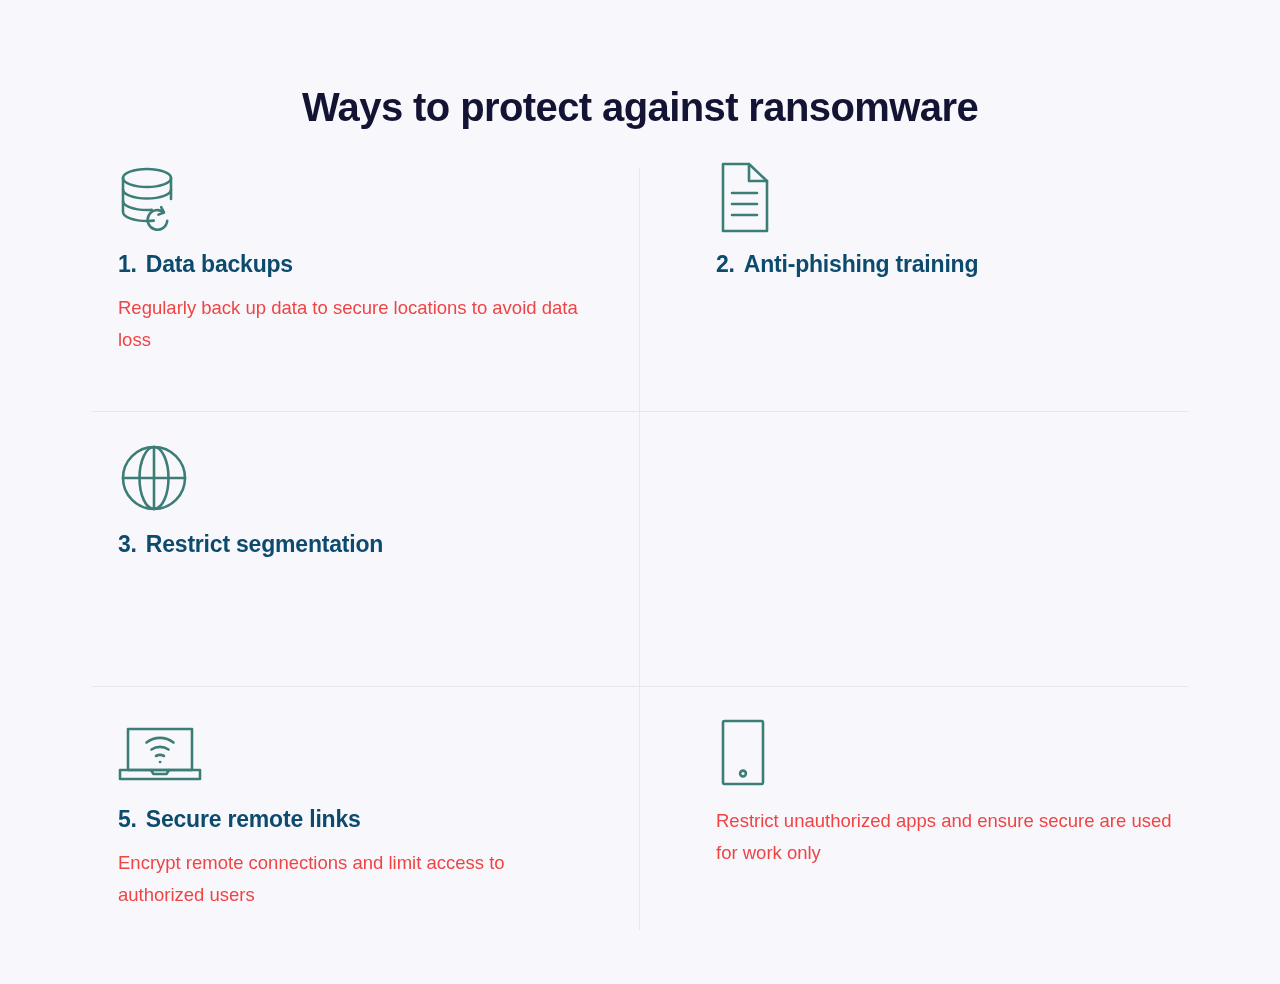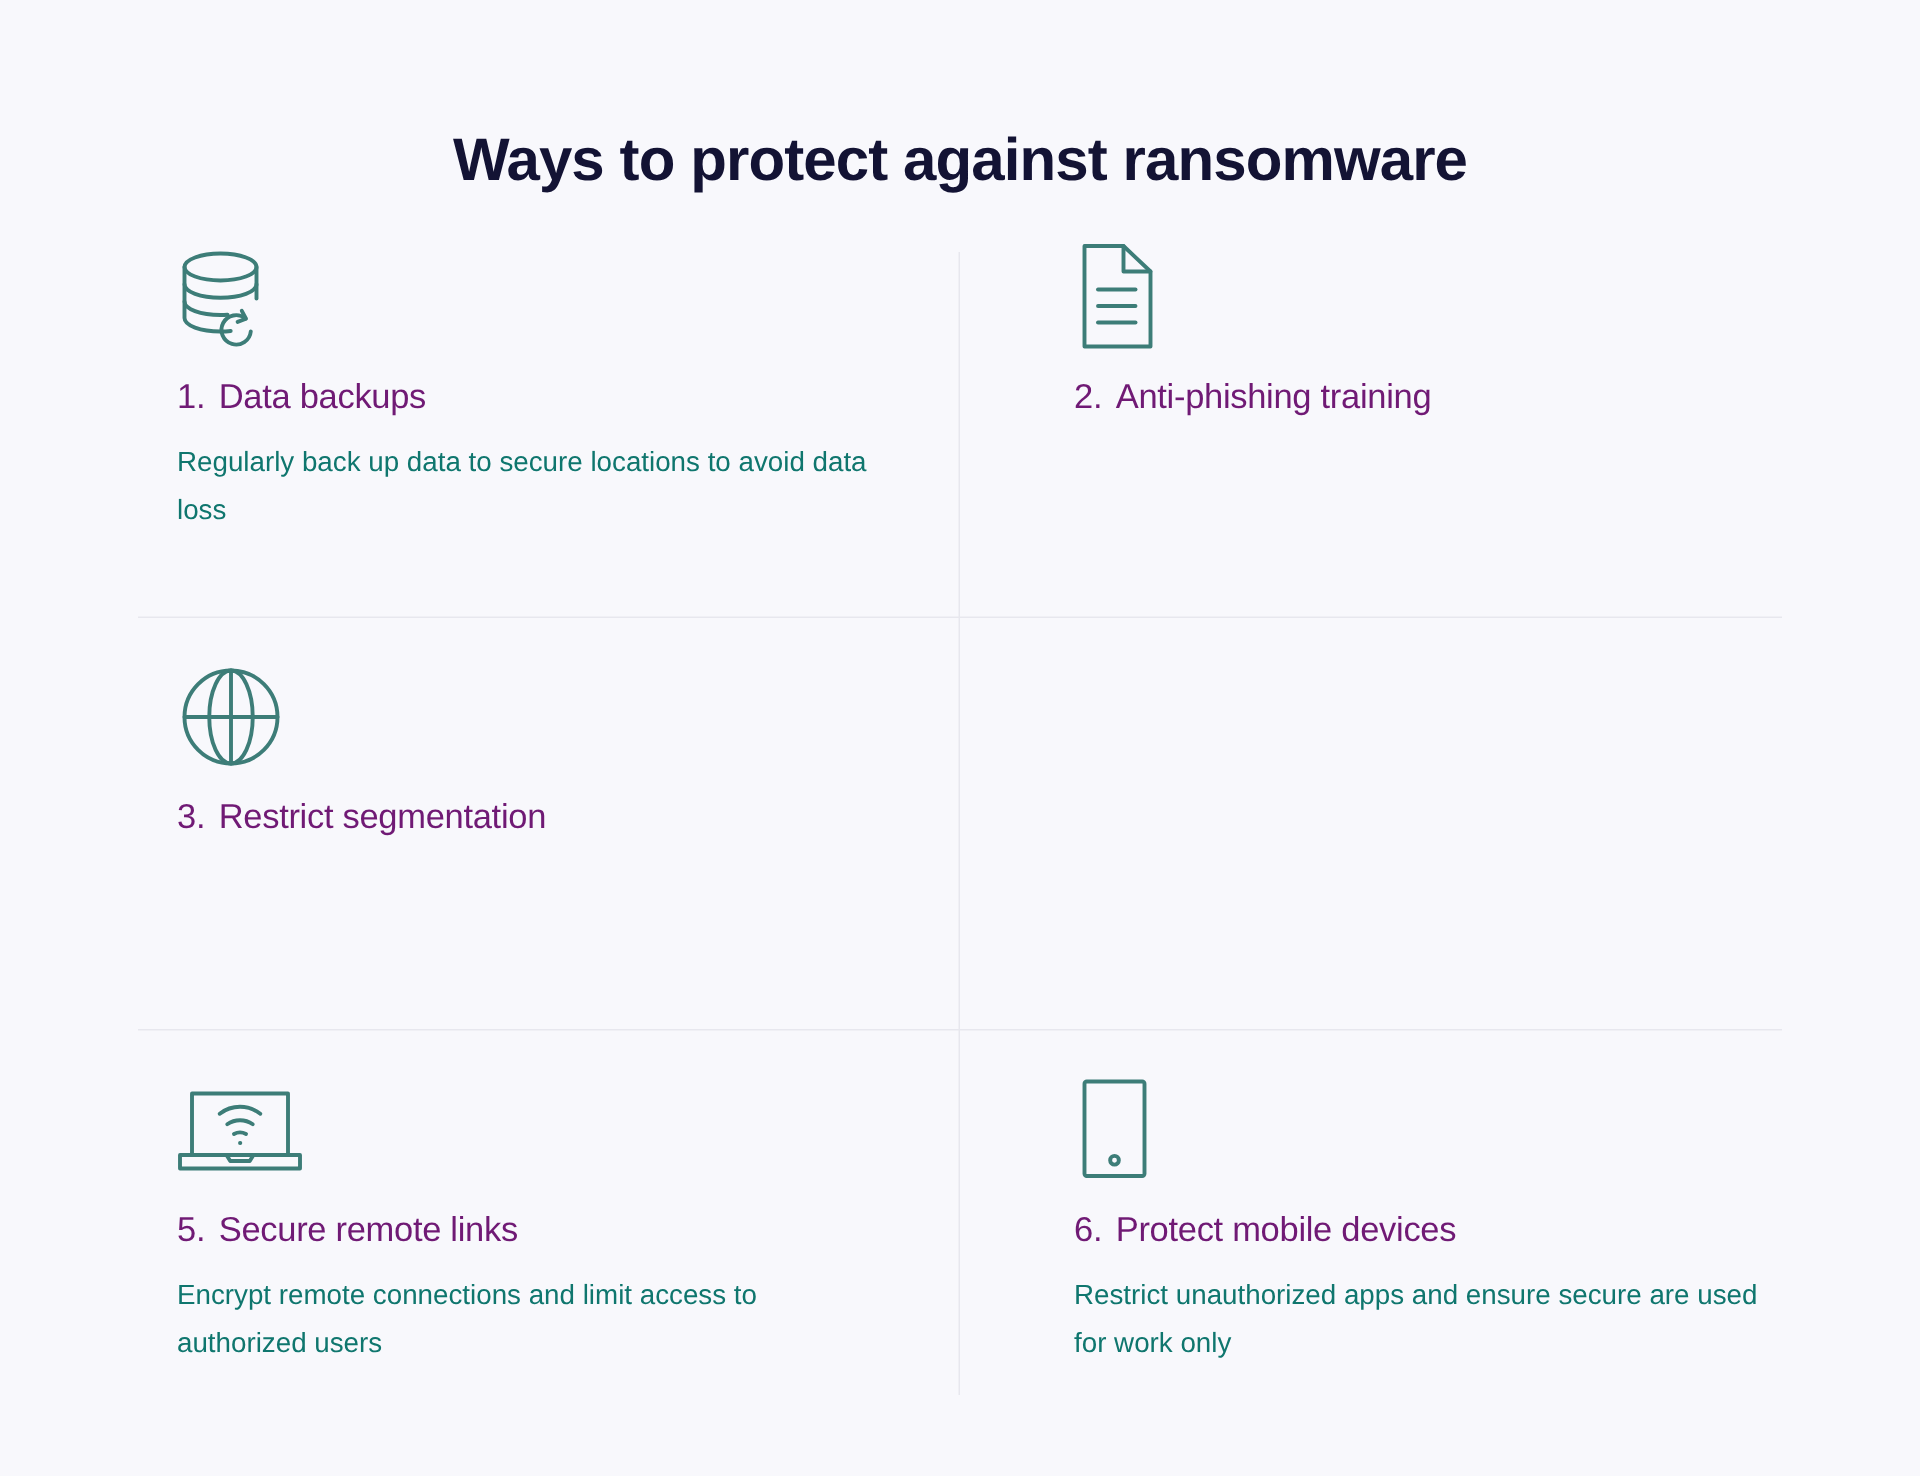--- a/index.html
+++ b/index.html
@@ -58,34 +58,34 @@
     height: 76px;
     display: block;
     margin-bottom: 14px;
   }
   .tip-icon svg {
     display: block;
   }
 
   .tip-heading {
     font-size: 23px;
-    font-weight: normal;
-    color: #701a75;
+    font-weight: bold;
+    color: #0c4a6e;
     letter-spacing: -0.2px;
     margin: 0 0 13px 0;
     line-height: 1.25;
     white-space: nowrap;
   }
   .tip-heading .tip-num {
     margin-right: 9px;
   }
 
   .tip-desc {
     font-size: 18.5px;
-    color: #0f766e;
+    color: #ef4444;
     line-height: 1.72;
     max-width: 470px;
     font-weight: normal;
   }
 
   
   .divider-h {
     position: absolute;
     left: 92px;
     width: 1096px;
@@ -183,20 +183,17 @@
       <div class="tip-desc">Encrypt remote connections and limit access to authorized users</div>
     </div>
 
     <div class="tip col-right row-3">
       <span class="tip-icon">
         <svg width="78" height="76" viewBox="0 0 78 76" fill="none" stroke="#3d7d78" stroke-width="2.6" stroke-linecap="round" stroke-linejoin="round">
           <rect x="7" y="6" width="40" height="63" rx="1.5"></rect>
           <circle cx="27" cy="58.5" r="2.9"></circle>
         </svg>
       </span>
-      <div class="tip-heading">
-        <span class="tip-num">6.</span><span>Protect mobile devices</span>
-      </div>
       <div class="tip-desc">Restrict unauthorized apps and ensure secure are used for work only</div>
     </div>
 
   </div>
 </div>
 
 </body></html>

